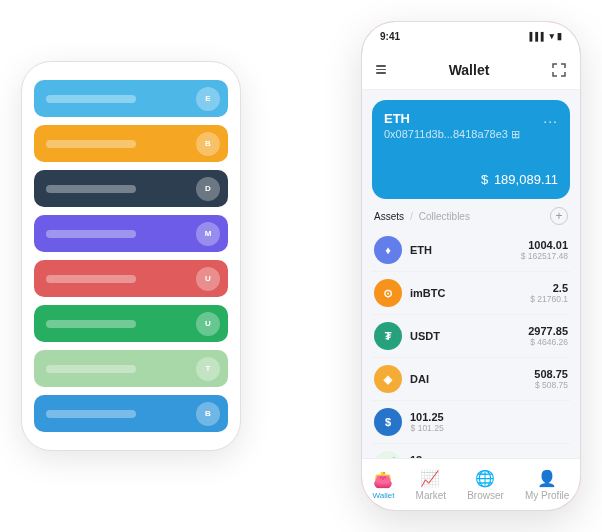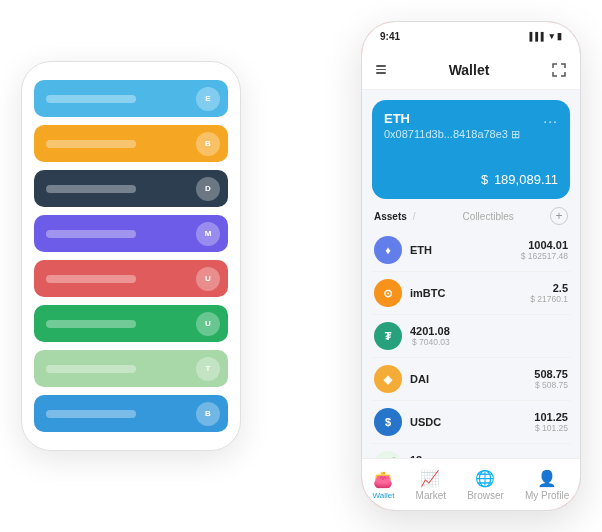--- a/index.html
+++ b/index.html
@@ -189,30 +189,29 @@
 
     .assets-tabs {
       display: flex;
       gap: 6px;
       align-items: center;
       font-size: 10px;
     }
 
     .assets-tab-active {
       color: #222;
-      font-weight: 700;
+      font-weight: 400;
     }
 
     .assets-tab-divider {
       color: #ccc;
     }
 
     .assets-tab-inactive {
       color: #aaa;
-      margin-left: 41px;
     }
 
     .assets-add {
       width: 18px;
       height: 18px;
       border: 1.5px solid #ccc;
       border-radius: 50%;
       display: flex;
       align-items: center;
       justify-content: center;
@@ -441,36 +440,36 @@
           <div class="asset-row">
             <div class="asset-icon" style="background: rgb(247, 147, 26); color: rgb(255, 255, 255); font-size: 11px; font-weight: 700;">⊙</div>
             <div class="asset-name">imBTC</div>
             <div class="asset-amounts">
               <div class="asset-amount-primary">2.5</div>
               <div class="asset-amount-secondary">$ 21760.1</div>
             </div>
           </div>
           <div class="asset-row">
             <div class="asset-icon" style="background: rgb(38, 161, 123); color: rgb(255, 255, 255); font-size: 11px; font-weight: 700;">₮</div>
+            <div class="asset-name">USDT</div>
             <div class="asset-amounts">
-              <div class="asset-amount-primary">4201.08</div>
-              <div class="asset-amount-secondary">$ 7040.03</div>
+              <div class="asset-amount-primary">2977.85</div>
+              <div class="asset-amount-secondary">$ 4646.26</div>
             </div>
           </div>
           <div class="asset-row">
             <div class="asset-icon" style="background: rgb(245, 172, 55); color: rgb(255, 255, 255); font-size: 11px; font-weight: 700;">◈</div>
             <div class="asset-name">DAI</div>
             <div class="asset-amounts">
               <div class="asset-amount-primary">508.75</div>
               <div class="asset-amount-secondary">$ 508.75</div>
             </div>
           </div>
           <div class="asset-row">
             <div class="asset-icon" style="background: rgb(39, 117, 202); color: rgb(255, 255, 255); font-size: 11px; font-weight: 700;">$</div>
-            <div class="asset-name">USDC</div>
             <div class="asset-amounts">
               <div class="asset-amount-primary">101.25</div>
               <div class="asset-amount-secondary">$ 101.25</div>
             </div>
           </div>
           <div class="asset-row">
             <div class="asset-icon" style="background: rgb(232, 245, 233); color: rgb(255, 255, 255); font-size: 14px; font-weight: 700;">🌿</div>
             <div class="asset-amounts">
               <div class="asset-amount-primary">13</div>
               <div class="asset-amount-secondary">0</div>

